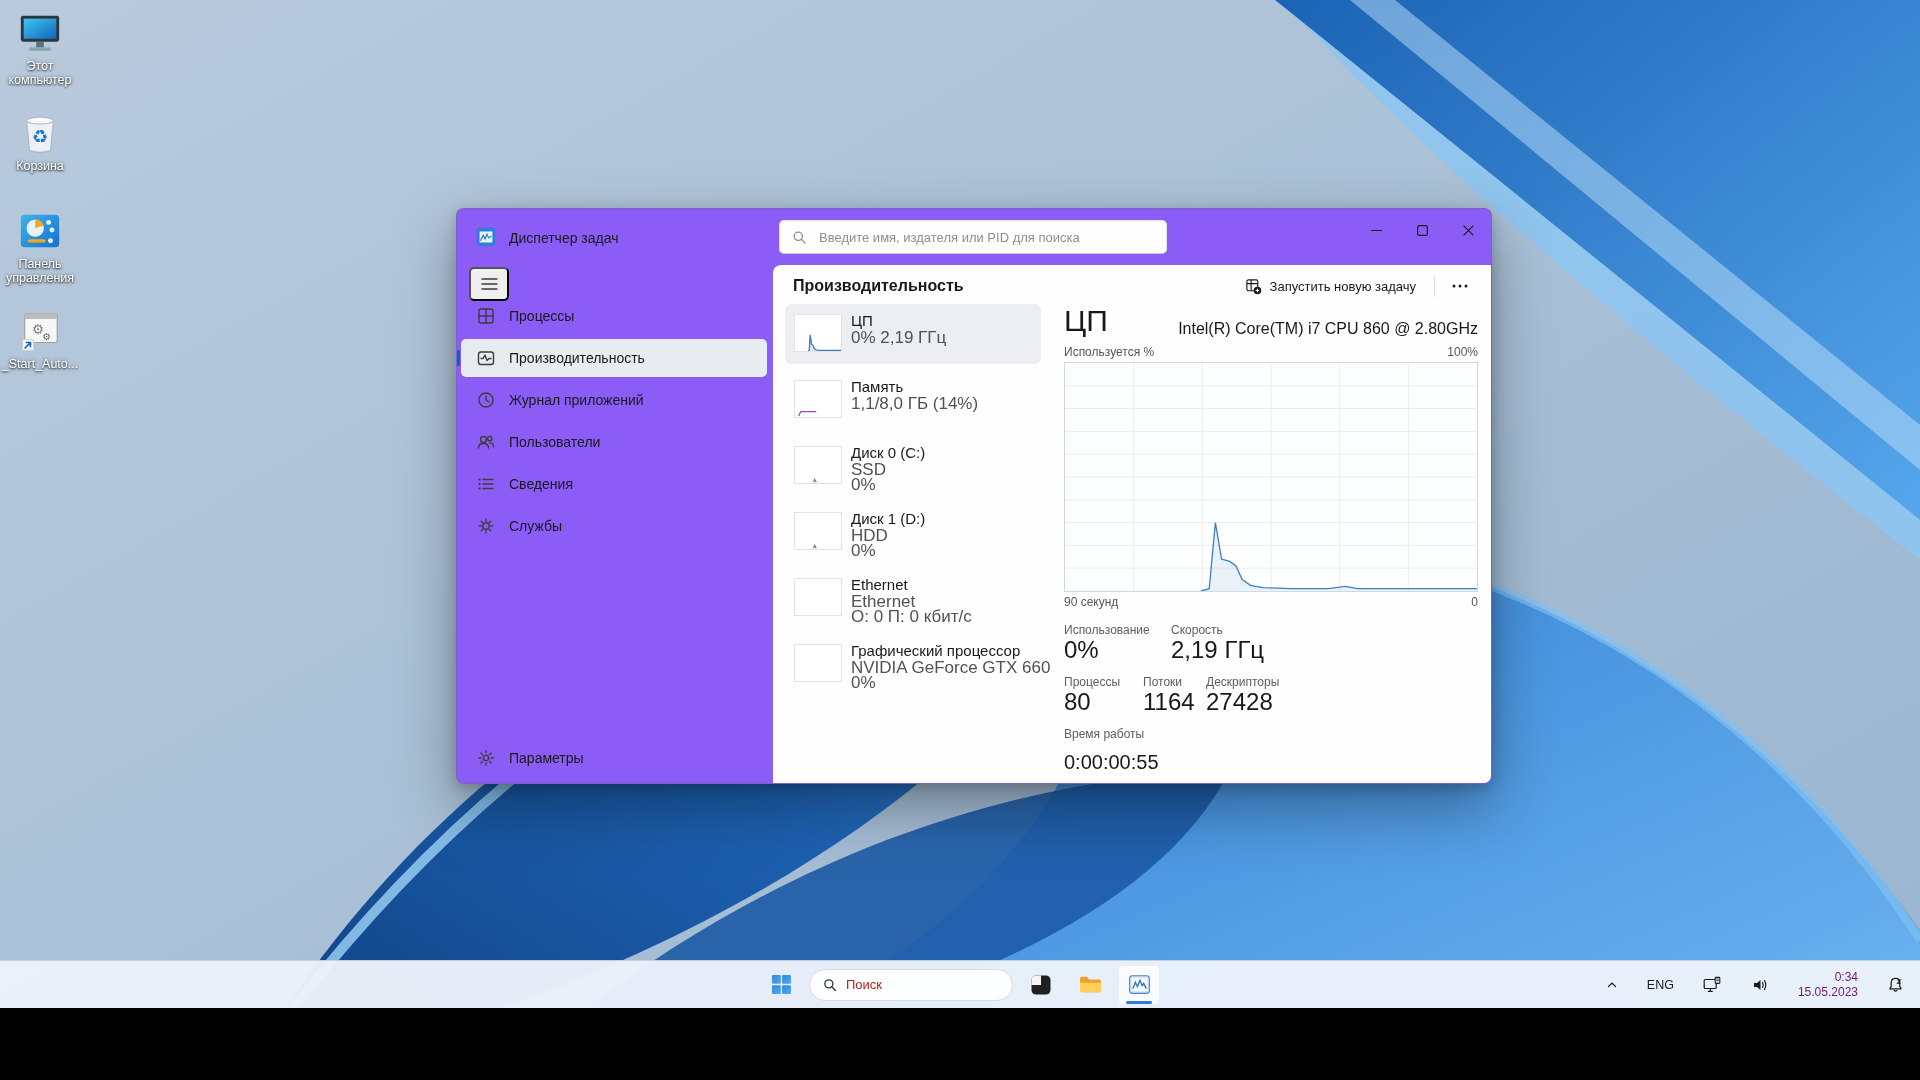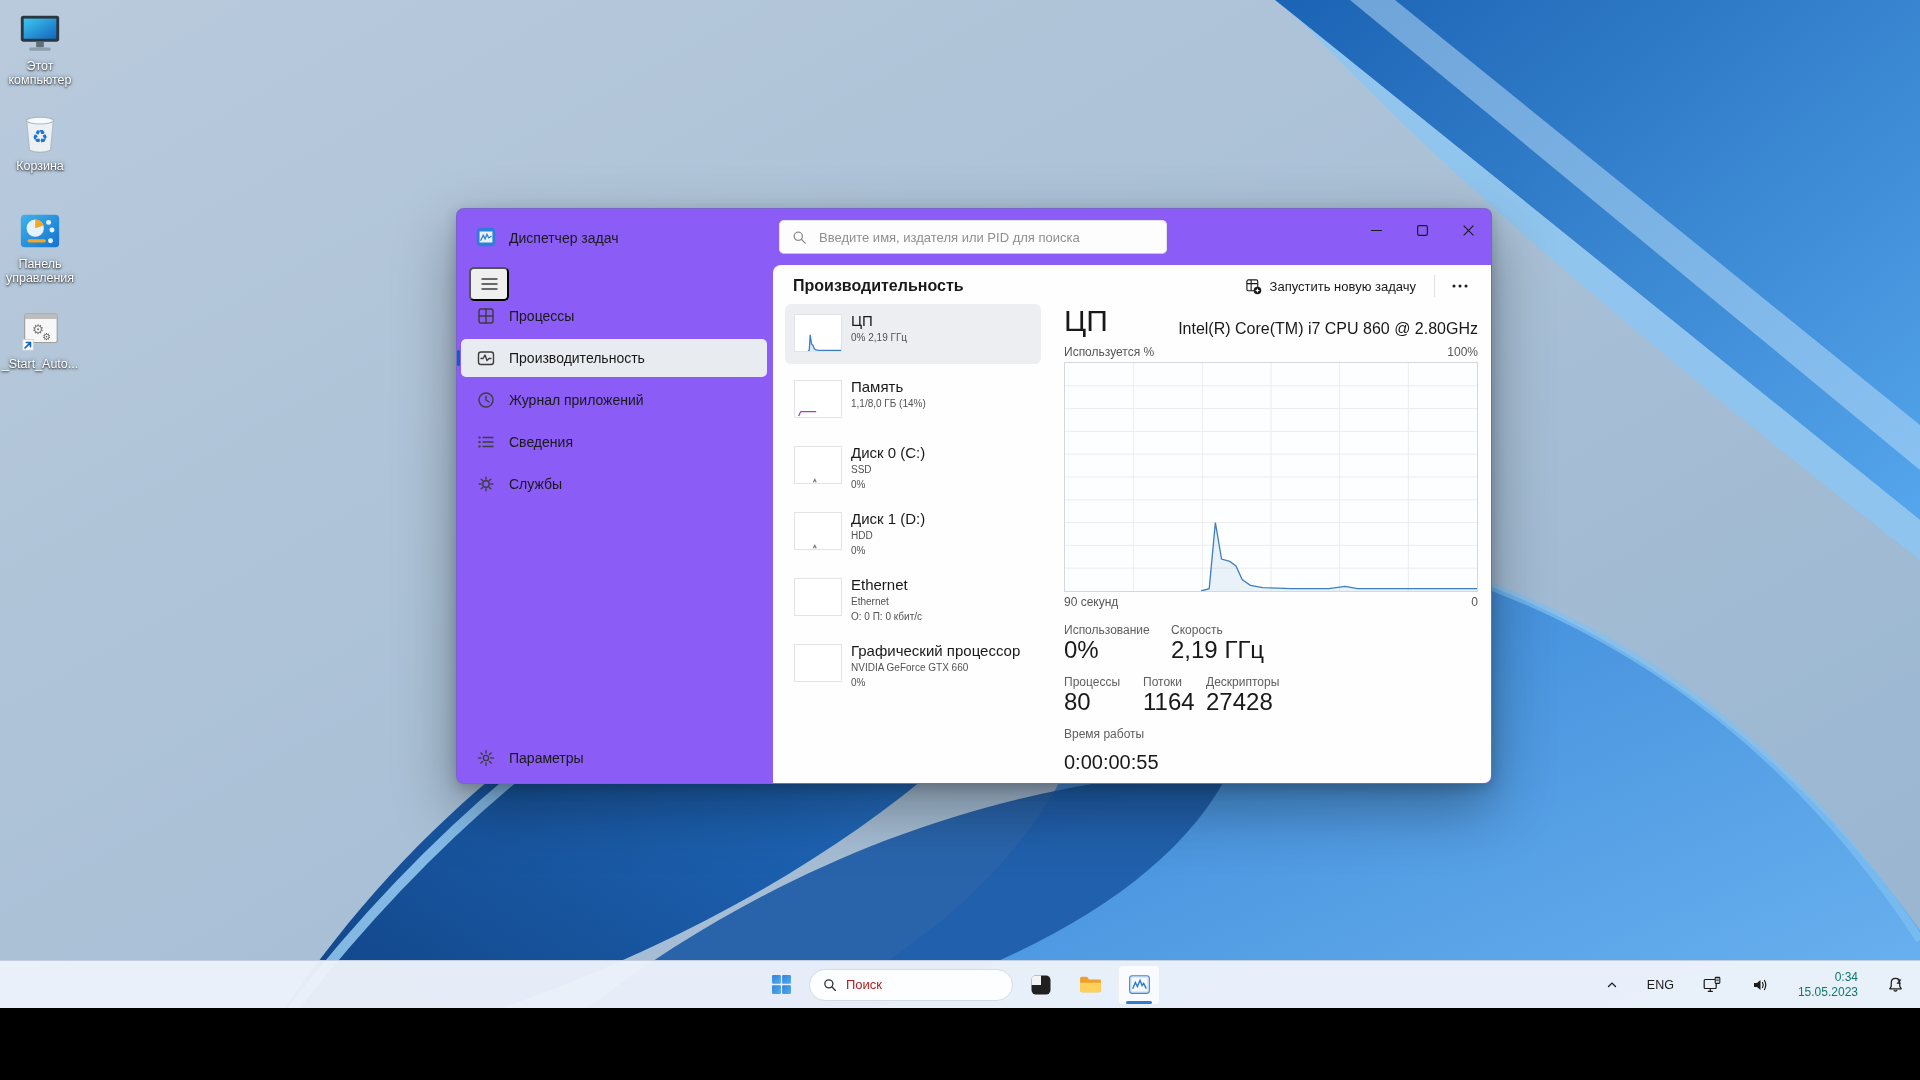--- a/index.html
+++ b/index.html
@@ -63,21 +63,21 @@
             border-radius:4px;background:transparent;border:none;}
 
   
   .perf-list{position:absolute;left:12px;top:39px;width:256px;}
   .perf-item{position:relative;height:60px;margin-bottom:6px;border-radius:6px;padding:7px 6px 0 66px;}
   .perf-item.selected{background:#eceef2;}
   .thumb{position:absolute;left:9px;top:10px;width:48px;height:38px;background:#fff;
          border:1px solid #e2e3e7;}
   .thumb svg{width:100%;height:100%;}
   .ptitle{font-size:15px;line-height:19px;color:#191919;white-space:nowrap;}
-  .psub{font-size:10px;line-height:15px;color:#525252;white-space:nowrap;}
+  .psub{font-size:17px;line-height:15px;color:#525252;white-space:nowrap;}
   .psub:empty{display:none;}
 
   
   .detail{position:absolute;left:291px;top:39px;width:414px;}
   .cpu-head{display:flex;align-items:flex-end;}
   .cpu-big{font-size:30px;font-weight:400;color:#191919;line-height:34px;}
   .cpu-model{margin-left:auto;font-size:16px;color:#191919;}
   .axis-row{display:flex;justify-content:space-between;font-size:12px;color:#565656;margin-top:7px;}
   .chart-wrap{margin-top:3px;height:230px;border:1px solid #d3d8df;background:#fdfeff;}
   .chart-wrap svg{width:100%;height:100%;}
@@ -99,21 +99,21 @@
   .tb-btn.active{background:rgba(255,255,255,.75);box-shadow:inset 0 0 0 1px rgba(0,0,0,.05);}
   .tb-btn.active::after{content:"";position:absolute;bottom:1px;left:50%;transform:translateX(-50%);
           width:26px;height:3px;border-radius:2px;background:#2f7cd0;}
   .tb-search{display:flex;align-items:center;gap:9px;width:204px;height:32px;border-radius:16px;
              background:rgba(255,255,255,.9);border:1px solid #d5dce6;padding:0 13px;
              font-size:13px;color:#b91c1c;}
   .tb-right{position:absolute;right:8px;top:0;height:100%;display:flex;align-items:center;gap:14px;}
   .tray-btn{height:40px;border-radius:5px;display:flex;align-items:center;justify-content:center;
             background:transparent;border:none;padding:0 7px;font-family:inherit;}
   .lang{font-size:12.5px;color:#1b1b1b;}
-  .clock{font-size:12px;line-height:15px;color:#0f766e;text-align:right;justify-content:flex-end;}
+  .clock{font-size:12px;line-height:15px;color:#701a75;text-align:right;justify-content:flex-end;}
 </style>
 </head>
 <body>
 
 <div class="stage">
 
   <svg class="wallpaper" viewBox="0 0 1920 1080" preserveAspectRatio="none">
     <defs>
       <linearGradient id="bg" x1="0" y1="0" x2="1" y2="1">
         <stop offset="0" stop-color="#b9cadc"></stop>
@@ -264,20 +264,29 @@
           </div>
           <div class="nav-item">
             <svg class="nav-ic" viewBox="0 0 20 20">
               <circle cx="10" cy="10" r="7"></circle>
                 <path d="M10 6.3 V10 L13 12"></path>
               </svg>
             <span>Журнал приложений</span>
           </div>
           <div class="nav-item">
             <svg class="nav-ic" viewBox="0 0 20 20">
+              <circle cx="7.5" cy="7.5" r="3"></circle>
+                <path d="M2.5 16 Q2.5 11.5 7.5 11.5 Q12.5 11.5 12.5 16"></path>
+              <circle cx="13.8" cy="6.6" r="2.2"></circle>
+                <path d="M13.6 10.6 Q17.5 10.8 17.5 14.8"></path>
+              </svg>
+            <span>Пользователи</span>
+          </div>
+          <div class="nav-item">
+            <svg class="nav-ic" viewBox="0 0 20 20">
               <path d="M7 5.5 H17 M7 10 H17 M7 14.5 H17"></path>
               <path d="M3.2 5.5 H3.9 M3.2 10 H3.9 M3.2 14.5 H3.9" stroke-width="1.8"></path>
               </svg>
             <span>Сведения</span>
           </div>
           <div class="nav-item">
             <svg class="nav-ic" viewBox="0 0 20 20">
               <circle cx="10" cy="10" r="3.2"></circle>
               <path d="M10 3.2 V5.2 M10 14.8 V16.8 M3.2 10 H5.2 M14.8 10 H16.8 M5.2 5.2 L6.6 6.6 M13.4 13.4 L14.8 14.8 M14.8 5.2 L13.4 6.6 M6.6 13.4 L5.2 14.8"></path>
               </svg>

